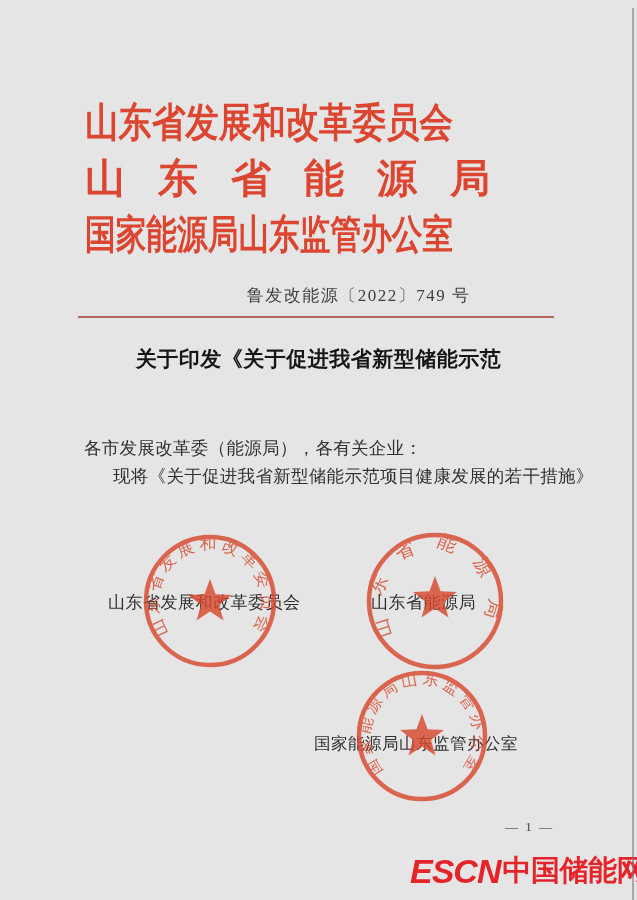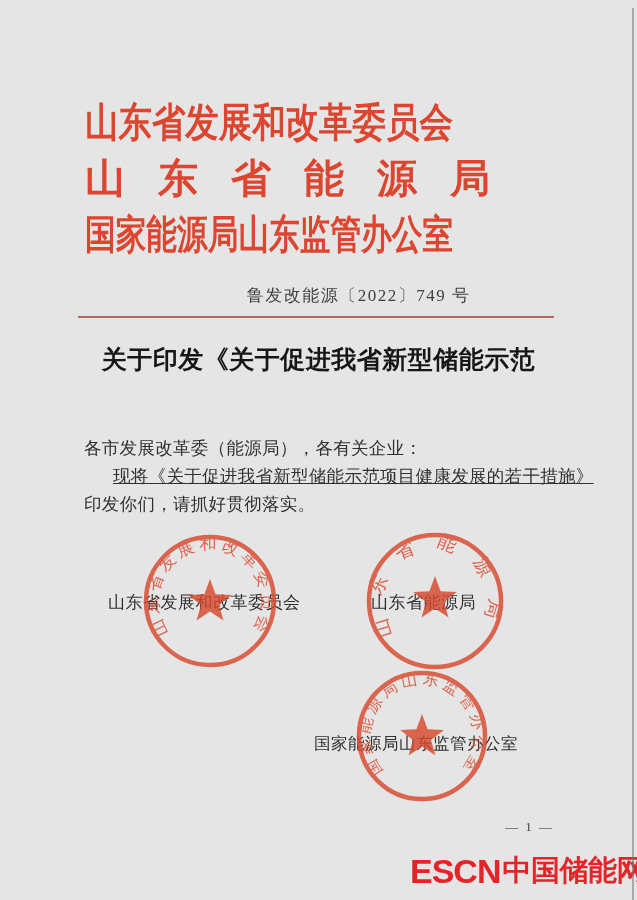--- a/index.html
+++ b/index.html
@@ -28,27 +28,27 @@
   .doc-number{
     left:0;top:284px;width:637px;
     text-align:center;
     font-size:17px;color:#3f3f3f;letter-spacing:1.5px;padding-left:40px;
   }
   .red-rule{left:78px;top:316px;width:476px;height:2px;background:#b5695d;}
   
   .doc-title{
     left:0;top:344px;width:637px;
     text-align:center;
-    font-size:25px;line-height:31px;
+    font-size:21px;line-height:31px;
     font-weight:bold;color:#161616;letter-spacing:0.5px;
   }
   
   .body-text{font-size:17.5px;color:#303030;letter-spacing:0.3px;white-space:nowrap;}
   .salutation{left:84px;top:436px;text-align:right;}
-  .para-1{left:113px;top:464px;text-decoration:underline;}
+  .para-1{left:113px;top:464px;}
   .para-2{left:84px;top:492px;}
   
   .seal{position:absolute;opacity:0.82;}
   .seal-ring{fill:none;stroke:#d8492f;}
   .seal-star{fill:#d8492f;}
   .seal-text{fill:#d8492f;font-family:"Liberation Serif",serif;}
   .seal1-text{font-size:17px;letter-spacing:4px;}
   .seal2-text{font-size:19px;letter-spacing:20px;}
   .seal3-text{font-size:16px;letter-spacing:4px;}
   
@@ -58,21 +58,21 @@
   .sig-bottom{left:314px;top:733px;font-size:16.5px;}
   .sig-date{left:344px;top:759px;font-size:16.5px;letter-spacing:1px;}
   
   .page-number{left:505px;top:819px;font-size:13px;color:#444;letter-spacing:2px;white-space:nowrap;}
   .footer-logo{
     left:410px;top:851px;
     display:flex;align-items:center;white-space:nowrap;
   }
   .logo-latin{
     font-family:"Liberation Sans",sans-serif;
-    font-weight:bold;font-size:34px;letter-spacing:-1px;color:#e5242a;
+    font-weight:bold;font-size:34px;letter-spacing:-1px;color:#e5242a;font-style:italic;
   }
   .logo-cn{
     font-family:"Liberation Sans",sans-serif;
     font-weight:bold;font-size:29px;color:#e5242a;margin-left:2px;letter-spacing:-0.5px;
   }
   .scan-edge{left:632px;top:8px;width:2px;height:892px;background:#777;opacity:0.55;}
 </style>
 </head>
 <body>
 
@@ -84,21 +84,20 @@
 
   <div class="abs doc-number">鲁发改能源〔2022〕749 号</div>
   <div class="abs red-rule"></div>
 
   <div class="abs doc-title">
     <div>关于印发《关于促进我省新型储能示范</div>
   </div>
 
   <div class="abs body-text salutation">各市发展改革委（能源局），各有关企业：</div>
   <div class="abs body-text para-1">现将《关于促进我省新型储能示范项目健康发展的若干措施》</div>
-  <div class="abs body-text para-2">印发你们，请抓好贯彻落实。</div>
 
   <div class="abs sig sig-left">山东省发展和改革委员会</div>
   <div class="abs sig sig-right">山东省能源局</div>
   <div class="abs sig sig-bottom">国家能源局山东监管办公室</div>
 
   <svg class="seal" style="left:135px;top:526px;" width="150" height="150" viewBox="0 0 150 150">
     <circle class="seal-ring" cx="75" cy="75" r="64" stroke-width="4.5"></circle>
     <polygon class="seal-star" transform="translate(75,76)" points="0,-23 5.6,-7.7 21.9,-7.1 9,2.9 13.5,18.6 0,9.5 -13.5,18.6 -9,2.9 -21.9,-7.1 -5.6,-7.7"></polygon>
     <path id="sealArc1" d="M 38.2,111.8 A 52,52 0 1 1 111.8,111.8" fill="none"></path>
     <text class="seal-text seal1-text" text-anchor="middle">

